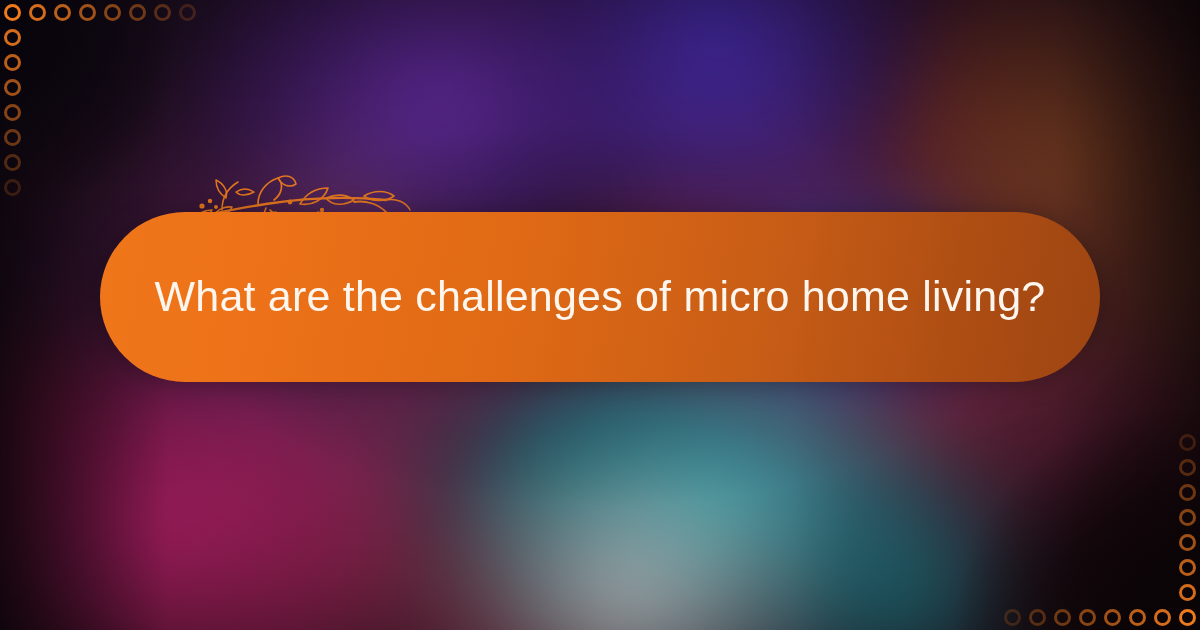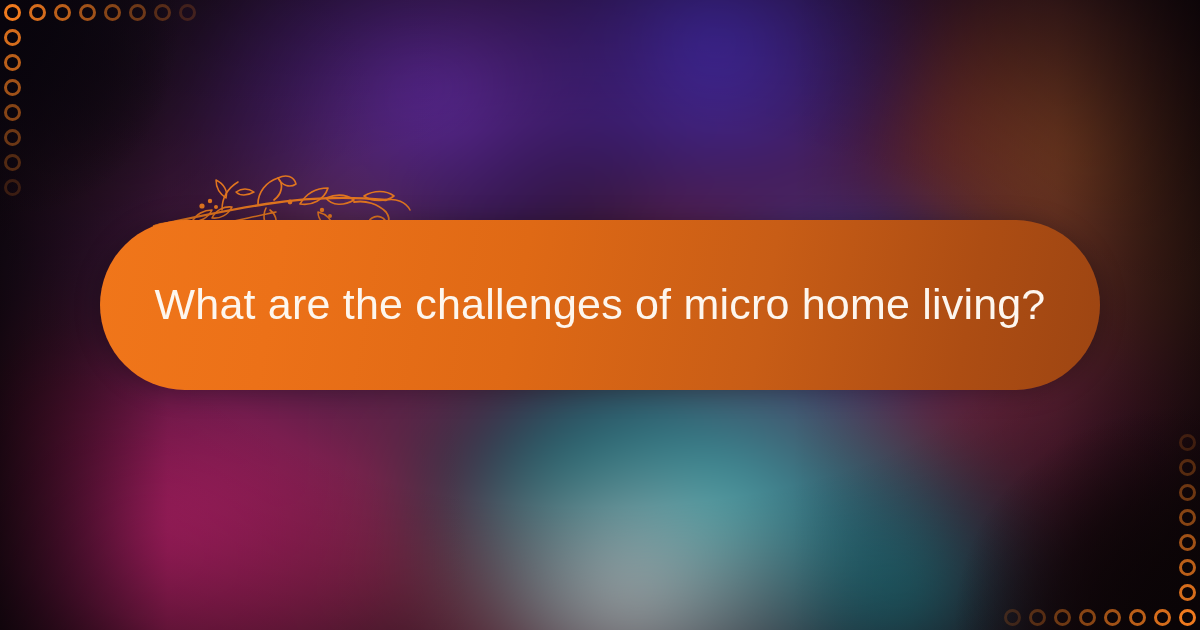--- a/index.html
+++ b/index.html
@@ -84,21 +84,21 @@
     left: 150px;
     top: 152px;
     width: 270px;
     height: 90px;
   }
 
   
   .pill {
     position: absolute;
     left: 100px;
-    top: 220px;
+    top: 212px;
     width: 1000px;
     height: 170px;
     border-radius: 85px;
     background: linear-gradient(100deg, #f0761a 0%, #ec7118 18%, #df6915 42%, #c85d16 66%, #ad4d13 86%, #9d4512 100%);
     display: flex;
     align-items: center;
     justify-content: center;
     box-shadow: 0 2px 26px rgba(0,0,0,0.30);
   }
   .pill-text {

